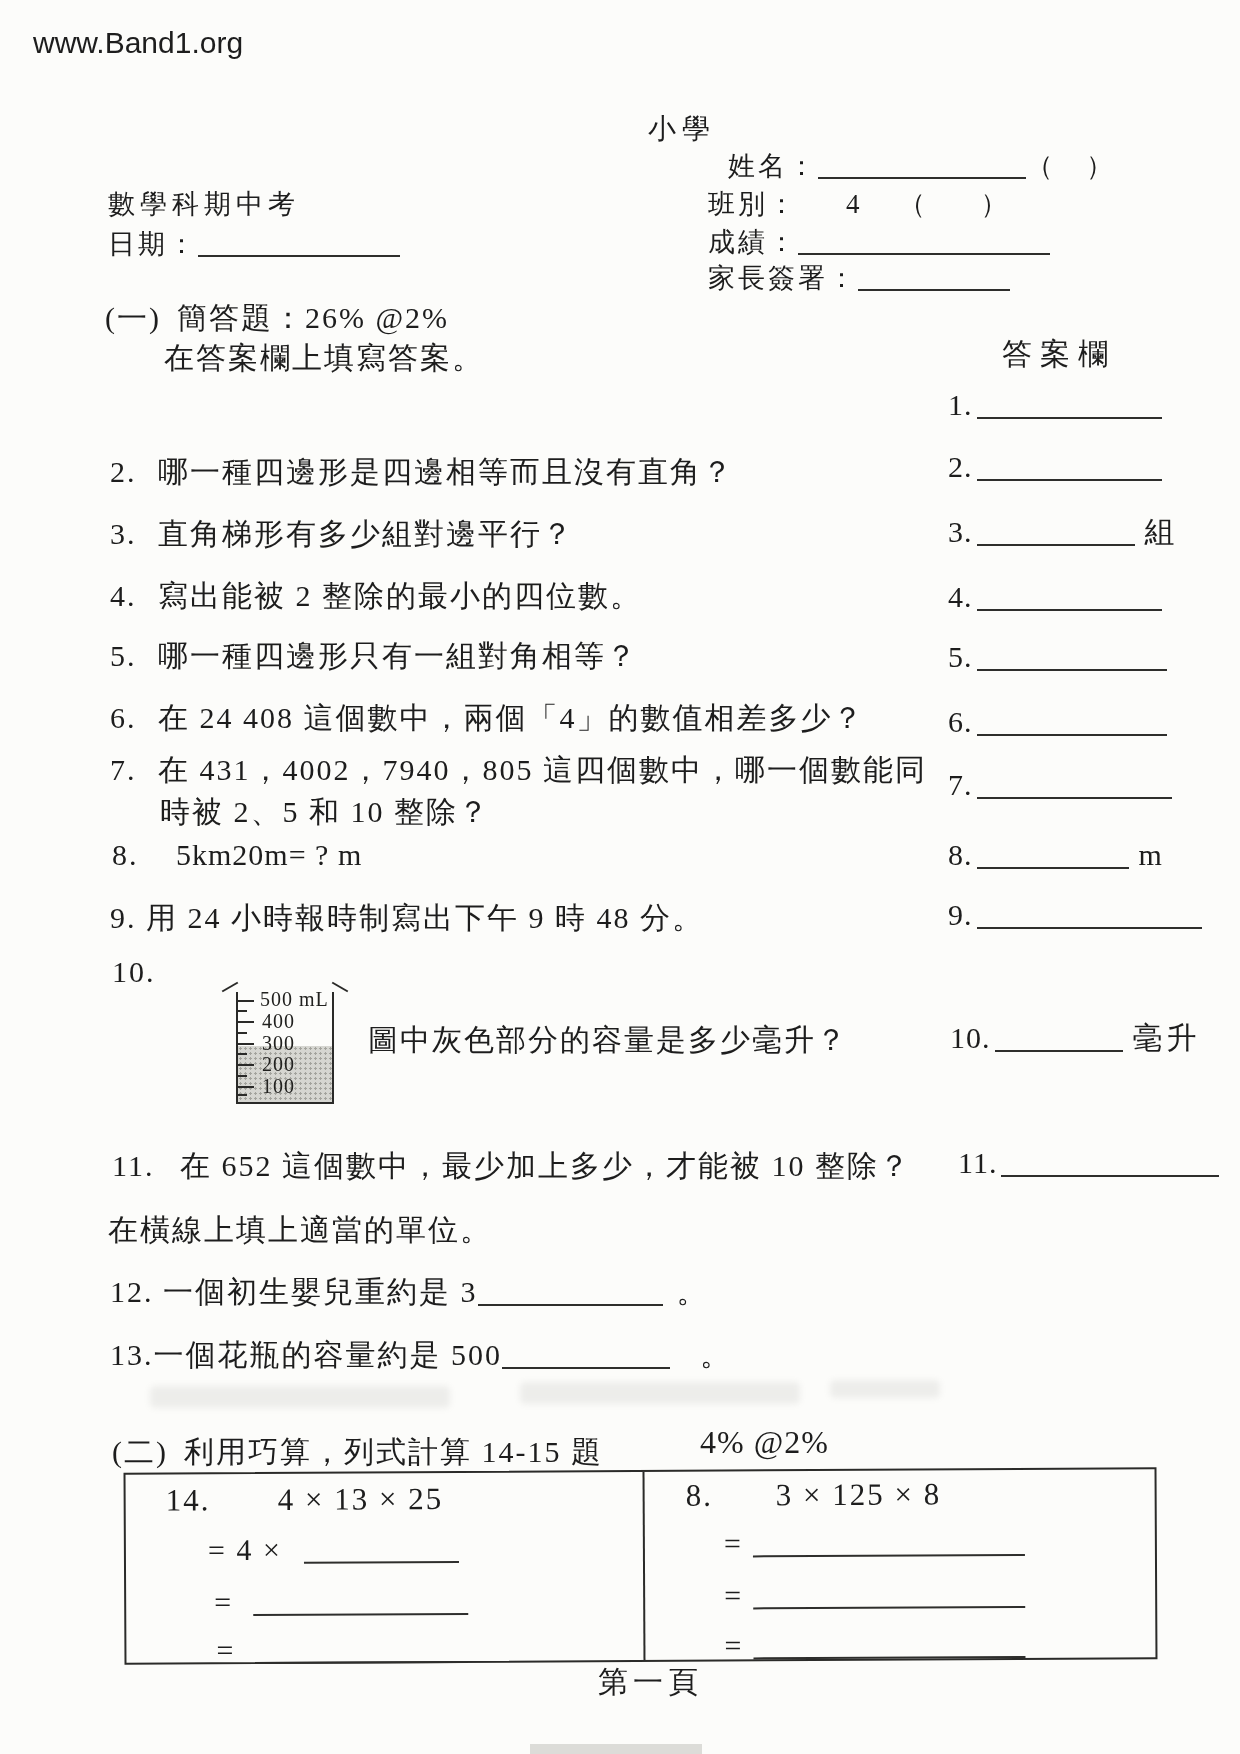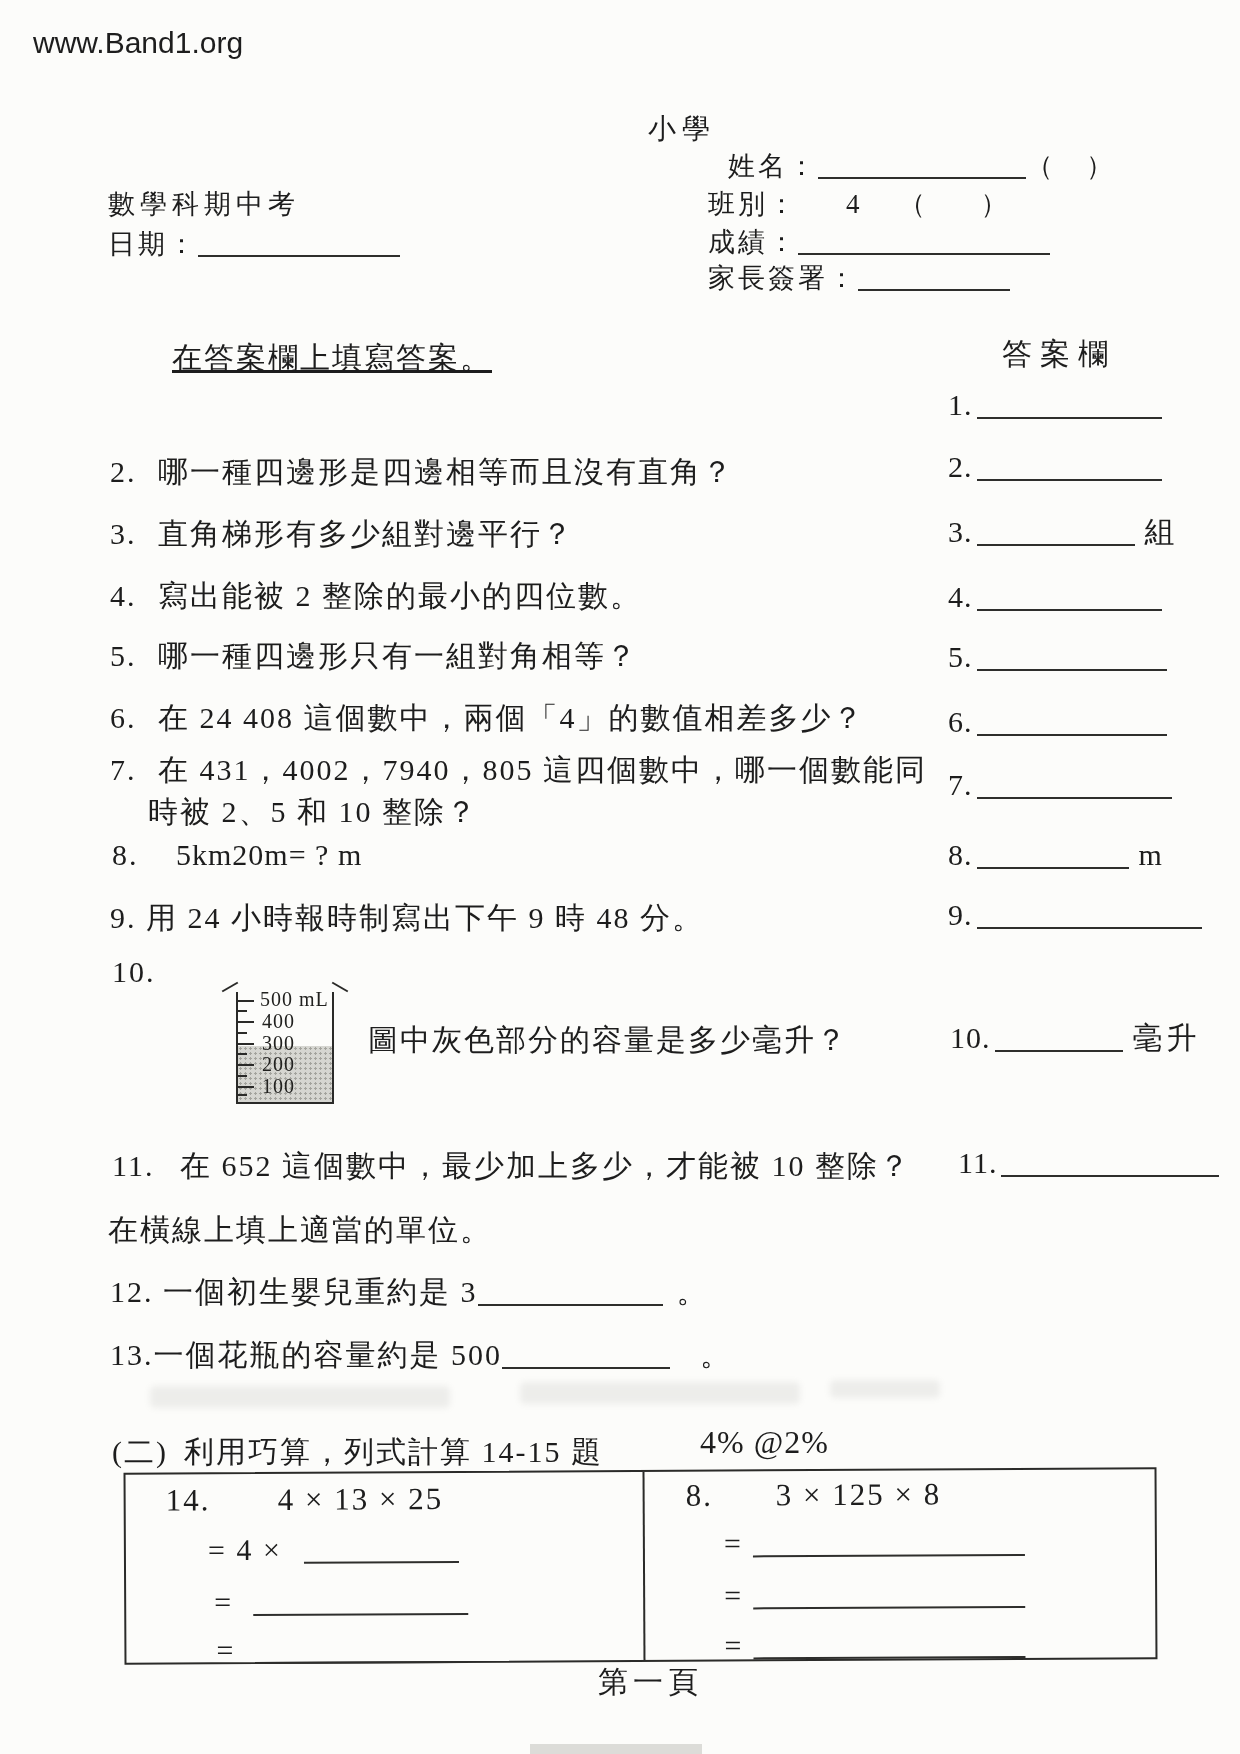--- a/index.html
+++ b/index.html
@@ -51,21 +51,24 @@
 
   <div class="abs hdr" style="left:708px;top:260px;">
     <span>家長簽署：</span><span class="blank" style="width:152px;"></span>
   </div>
 
   <div class="abs hdr" style="left:108px;top:186px;letter-spacing:5px;">數學科期中考</div>
   <div class="abs hdr" style="left:108px;top:226px;">
     <span>日期：</span><span class="blank" style="width:202px;"></span>
   </div>
 
-  <div class="abs q" style="left:172px;top:338px;text-decoration:underline;">在答案欄上填寫答案。</div>
+  <div class="abs q" style="left:105px;top:298px;">
+    <span>(一)</span><span style="display:inline-block;width:16px;"></span><span>簡答題：26% @2%</span>
+  </div>
+  <div class="abs q" style="left:164px;top:338px;">在答案欄上填寫答案。</div>
 
   <div class="abs q" style="left:1002px;top:334px;letter-spacing:8px;">答案欄</div>
 
   <div class="abs q" style="left:110px;top:452px;">
     <span class="qno">2.</span>
     <span style="margin-left:12px;">哪一種四邊形是四邊相等而且沒有直角？</span>
   </div>
   <div class="abs q" style="left:110px;top:514px;">
     <span class="qno">3.</span>
     <span style="margin-left:12px;">直角梯形有多少組對邊平行？</span>
@@ -79,21 +82,21 @@
     <span style="margin-left:12px;">哪一種四邊形只有一組對角相等？</span>
   </div>
   <div class="abs q" style="left:110px;top:698px;">
     <span class="qno">6.</span>
     <span style="margin-left:12px;">在 24 408 這個數中，兩個「4」的數值相差多少？</span>
   </div>
   <div class="abs q" style="left:110px;top:750px;">
     <span class="qno">7.</span>
     <span style="margin-left:12px;">在 431，4002，7940，805 這四個數中，哪一個數能同</span>
   </div>
-  <div class="abs q" style="left:148px;top:792px;">時被 2、5 和 10 整除？</div>
+  <div class="abs q" style="left:160px;top:792px;">時被 2、5 和 10 整除？</div>
   <div class="abs q" style="left:112px;top:838px;">
     <span class="qno">8.</span>
     <span style="margin-left:28px;letter-spacing:1px;margin-top:40px;">5km20m= ? m</span>
   </div>
   <div class="abs q" style="left:110px;top:898px;">
     <span class="qno">9.</span>
     <span style="margin-left:0;">用 24 小時報時制寫出下午 9 時 48 分。</span>
   </div>
 
   <div class="abs q" style="left:112px;top:955px;">10.</div>

